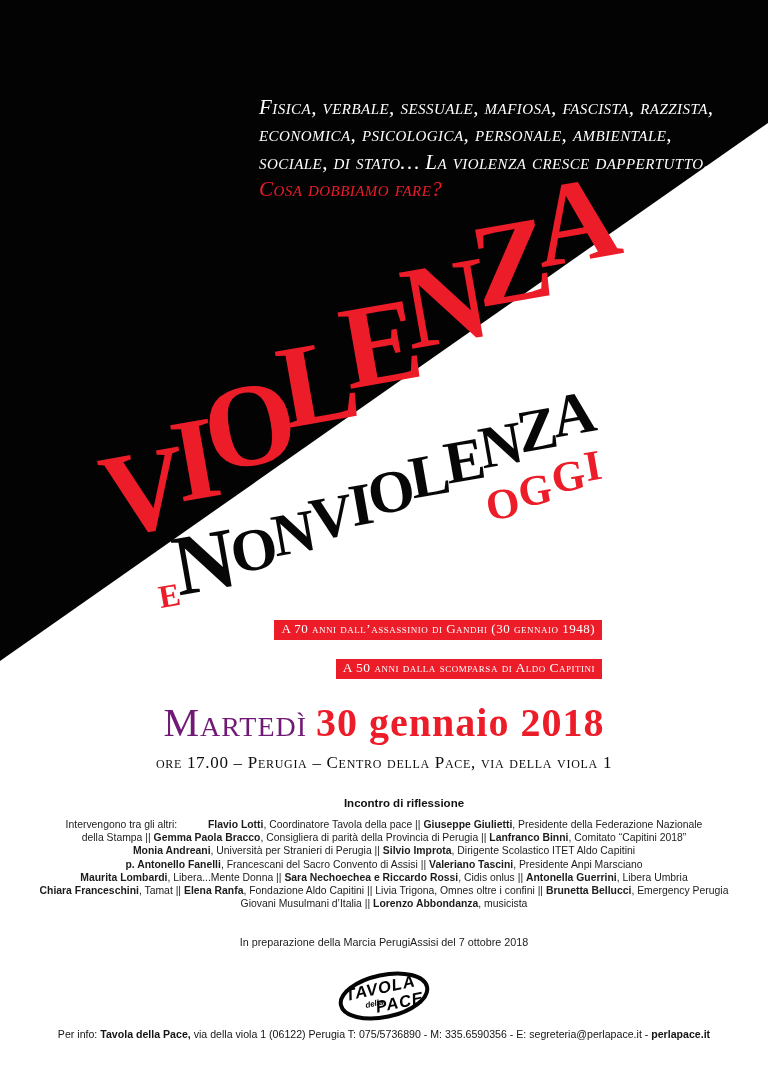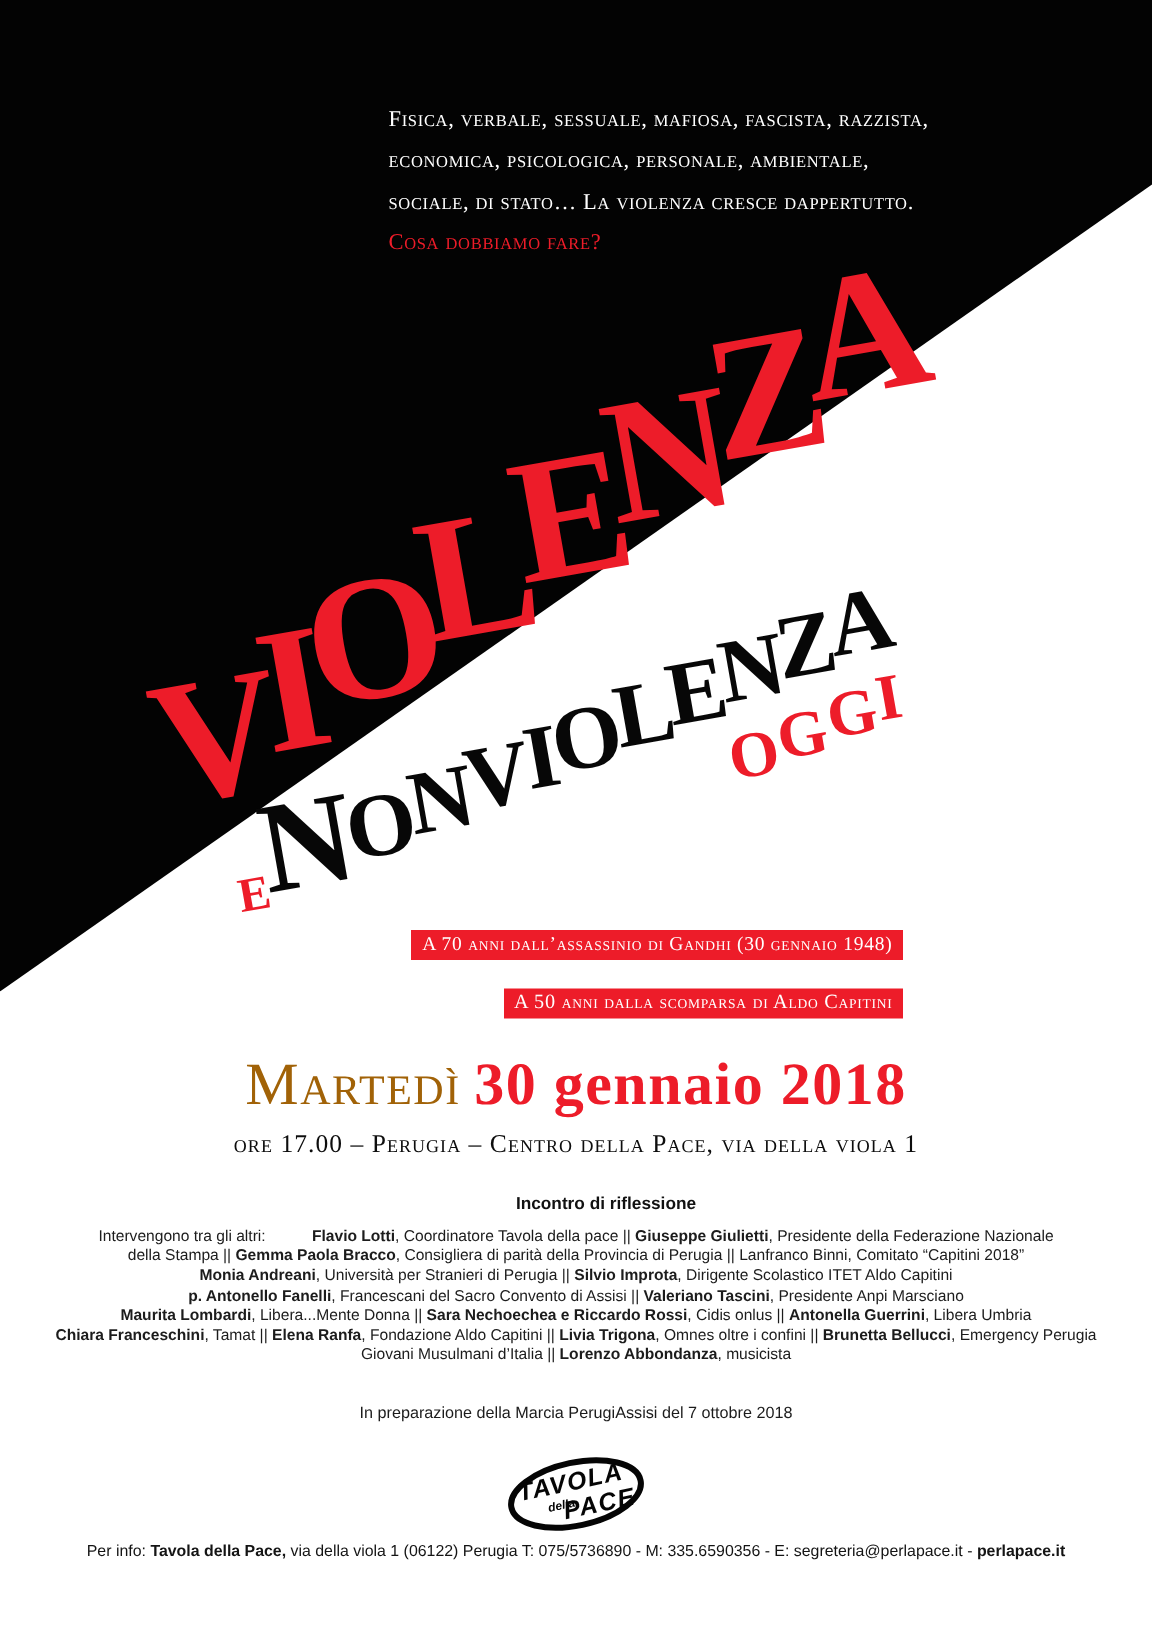--- a/index.html
+++ b/index.html
@@ -6,23 +6,23 @@
   .poster{
     position:relative;width:768px;height:1086px;background:#fff;overflow:hidden;
     font-family:"Liberation Sans", sans-serif;
   }
   .wedge{
     position:absolute;inset:0;background:#030303;
     clip-path:polygon(0 0,768px 0,768px 123px,0 661px);
   }
   
   .intro{
-    position:absolute;left:259px;top:67px;z-index:3;color:#fff;
+    position:absolute;left:259px;top:94px;z-index:3;color:#fff;
     font-family:"Liberation Serif", serif;font-variant:small-caps;
-    font-size:15px;line-height:27.4px;letter-spacing:.45px;white-space:nowrap;
+    font-size:21px;line-height:27.4px;letter-spacing:.45px;white-space:nowrap;font-style:italic;
   }
   .intro .q{color:var(--red);}
   
   .ltr{display:inline-block;}
   .violenza{
     position:absolute;left:358px;top:357px;z-index:2;
     transform:translate(-50%,-50%) rotate(-32deg);
     font-family:"Liberation Serif", serif;font-weight:bold;
     font-size:118px;letter-spacing:-5px;color:var(--red);white-space:nowrap;
   }
@@ -45,21 +45,21 @@
     font-family:"Liberation Serif", serif;font-variant:small-caps;
     padding:1px 7px 3px;white-space:nowrap;letter-spacing:.5px;
   }
   .banner.b1{top:620px;font-size:13px;}
   .banner.b2{top:659px;font-size:13.5px;}
   
   .dateline{
     position:absolute;left:0;right:0;top:699px;text-align:center;
     font-family:"Liberation Serif", serif;white-space:nowrap;
   }
-  .dateline .day{font-variant:small-caps;color:#a16207;font-size:40px;letter-spacing:1px;}
+  .dateline .day{font-variant:small-caps;color:#701a75;font-size:40px;letter-spacing:1px;}
   .dateline .date-red{color:var(--red);font-weight:bold;font-size:40px;letter-spacing:1px;margin-left:9px;}
   .venue{
     position:absolute;left:0;right:0;top:753px;text-align:center;color:#0d0d0d;
     font-family:"Liberation Serif", serif;font-variant:small-caps;
     font-size:17px;letter-spacing:.7px;white-space:nowrap;
   }
   .meeting{
     position:absolute;left:0;right:0;top:797px;text-align:center;color:#111;
     font-size:11.5px;font-weight:bold;margin-left:40px;
   }
@@ -102,25 +102,25 @@
   <div class="banner b2">A 50 anni dalla scomparsa di Aldo Capitini</div>
 
   <div class="dateline"><span class="day">Martedì</span><span class="date-red">30 gennaio 2018</span></div>
 
   <div class="venue">ore 17.00 – Perugia – Centro della Pace, via della viola 1</div>
 
   <div class="meeting">Incontro di riflessione</div>
 
   <div class="speakers">
     <div class="spk-line"><span>Intervengono tra gli altri: </span><span style="font-weight: bold; margin-left: 28px;">Flavio Lotti</span><span>, Coordinatore Tavola della pace || </span><span style="font-weight: bold;">Giuseppe Giulietti</span><span>, Presidente della Federazione Nazionale</span></div>
-    <div class="spk-line"><span>della Stampa || </span><span style="font-weight: bold;">Gemma Paola Bracco</span><span>, Consigliera di parità della Provincia di Perugia || </span><span style="font-weight: normal;">Lanfranco Binni</span><span>, Comitato “Capitini 2018”</span></div>
+    <div class="spk-line"><span>della Stampa || </span><span style="font-weight: bold;">Gemma Paola Bracco</span><span>, Consigliera di parità della Provincia di Perugia || </span><span style="font-weight: bold;">Lanfranco Binni</span><span>, Comitato “Capitini 2018”</span></div>
     <div class="spk-line"><span style="font-weight: bold;">Monia Andreani</span><span>, Università per Stranieri di Perugia || </span><span style="font-weight: bold;">Silvio Improta</span><span>, Dirigente Scolastico ITET Aldo Capitini</span></div>
     <div class="spk-line"><span style="font-weight: bold;">p. Antonello Fanelli</span><span>, Francescani del Sacro Convento di Assisi || </span><span style="font-weight: bold;">Valeriano Tascini</span><span>, Presidente Anpi Marsciano</span></div>
     <div class="spk-line"><span style="font-weight: bold;">Maurita Lombardi</span><span>, Libera...Mente Donna || </span><span style="font-weight: bold;">Sara Nechoechea e Riccardo Rossi</span><span>, Cidis onlus || </span><span style="font-weight: bold;">Antonella Guerrini</span><span>, Libera Umbria</span></div>
-    <div class="spk-line"><span style="font-weight: bold;">Chiara Franceschini</span><span>, Tamat || </span><span style="font-weight: bold;">Elena Ranfa</span><span>, Fondazione Aldo Capitini || </span><span style="font-weight: bold;">Livia Trigona</span><span>, Omnes oltre i confini || </span><span style="font-weight: bold;">Brunetta Bellucci</span><span>, Emergency Perugia</span></div>
+    <div class="spk-line"><span style="font-weight: bold;">Chiara Franceschini</span><span>, Tamat || </span><span style="font-weight: bold;">Elena Ranfa</span><span>, Fondazione Aldo Capitini || </span><span style="font-weight: normal;">Livia Trigona</span><span>, Omnes oltre i confini || </span><span style="font-weight: bold;">Brunetta Bellucci</span><span>, Emergency Perugia</span></div>
     <div class="spk-line"><span style="font-weight: normal;">Giovani Musulmani d’Italia</span><span> || </span><span style="font-weight: bold;">Lorenzo Abbondanza</span><span>, musicista</span></div>
   </div>
 
   <div class="prep">In preparazione della Marcia PerugiAssisi del 7 ottobre 2018</div>
 
   <div class="logo">
     <svg width="120" height="76" viewBox="0 0 120 76">
       <g transform="rotate(-12 60 38)">
         <ellipse cx="60" cy="38" rx="44" ry="21" fill="none" stroke="#050505" stroke-width="4"></ellipse>
         <text x="58" y="35" text-anchor="middle" font-family="Liberation Sans, sans-serif" font-size="16.5" font-weight="bold" font-style="italic" letter-spacing="1" fill="#050505">TAVOLA</text>

